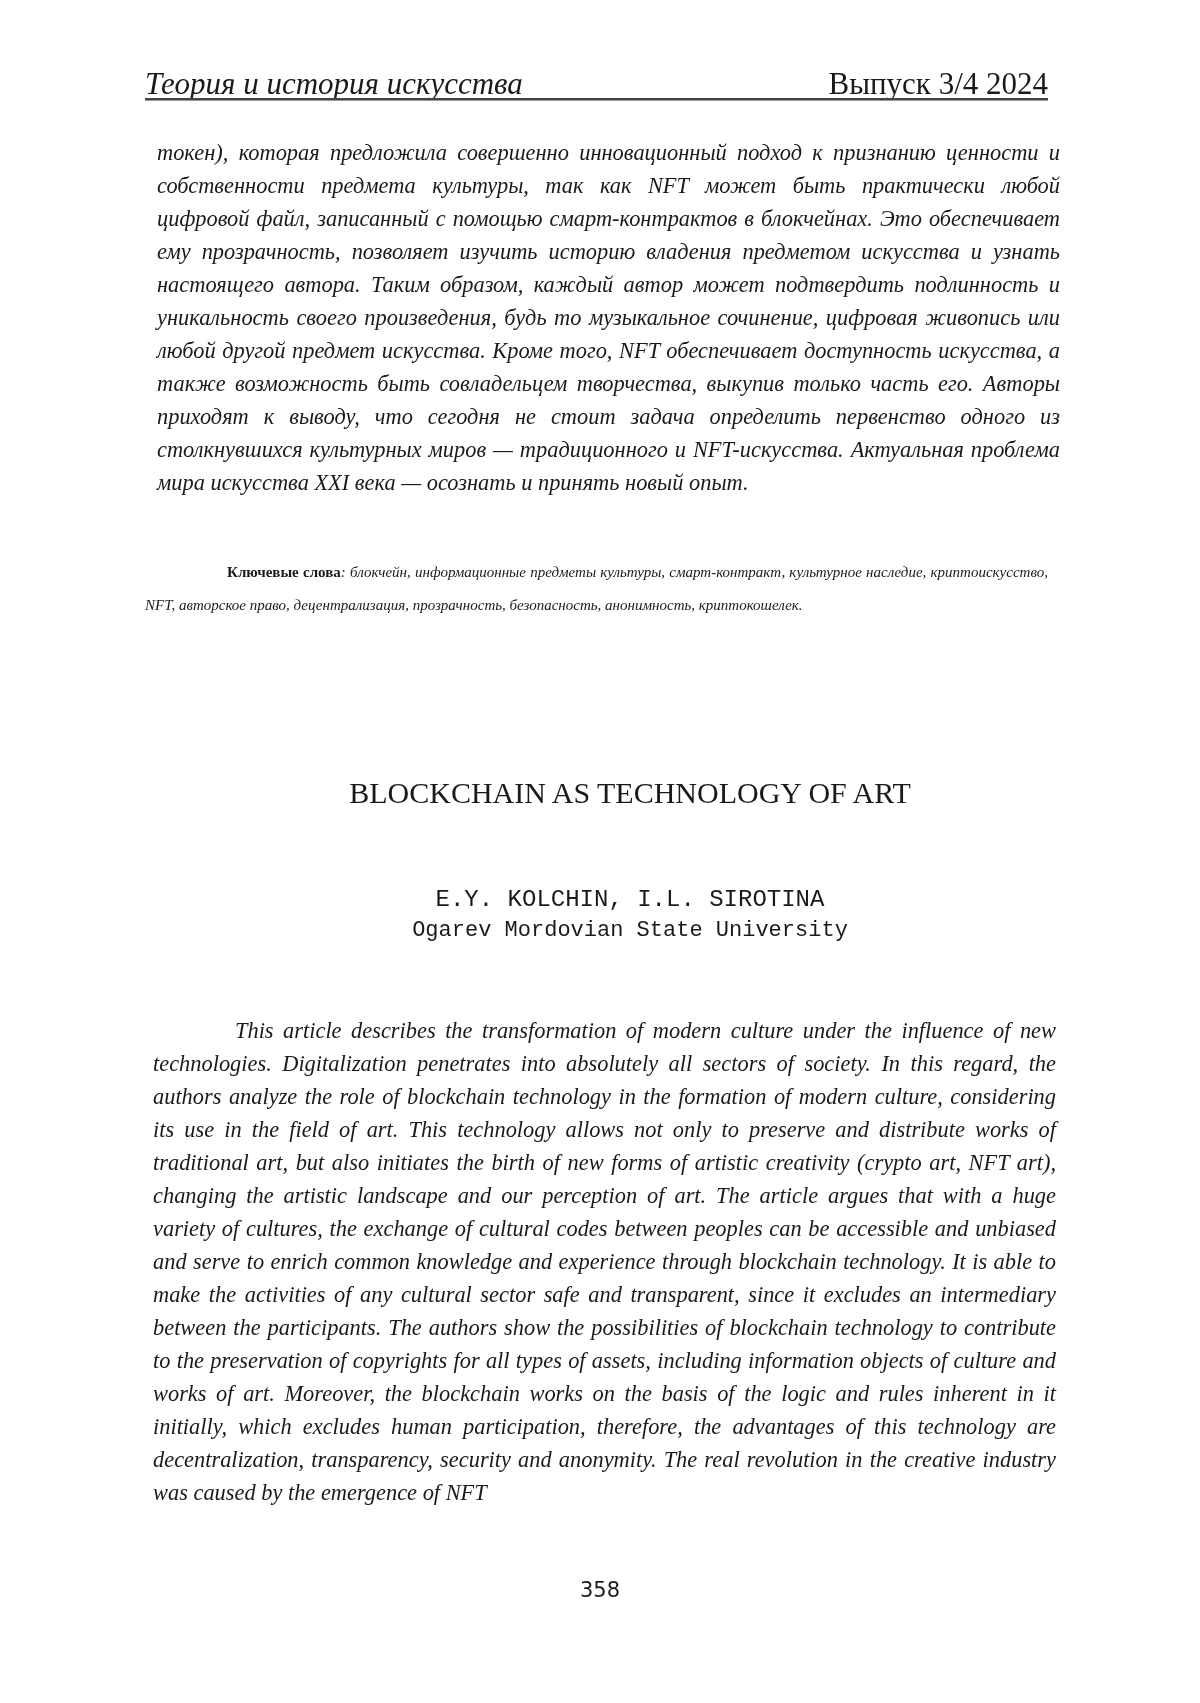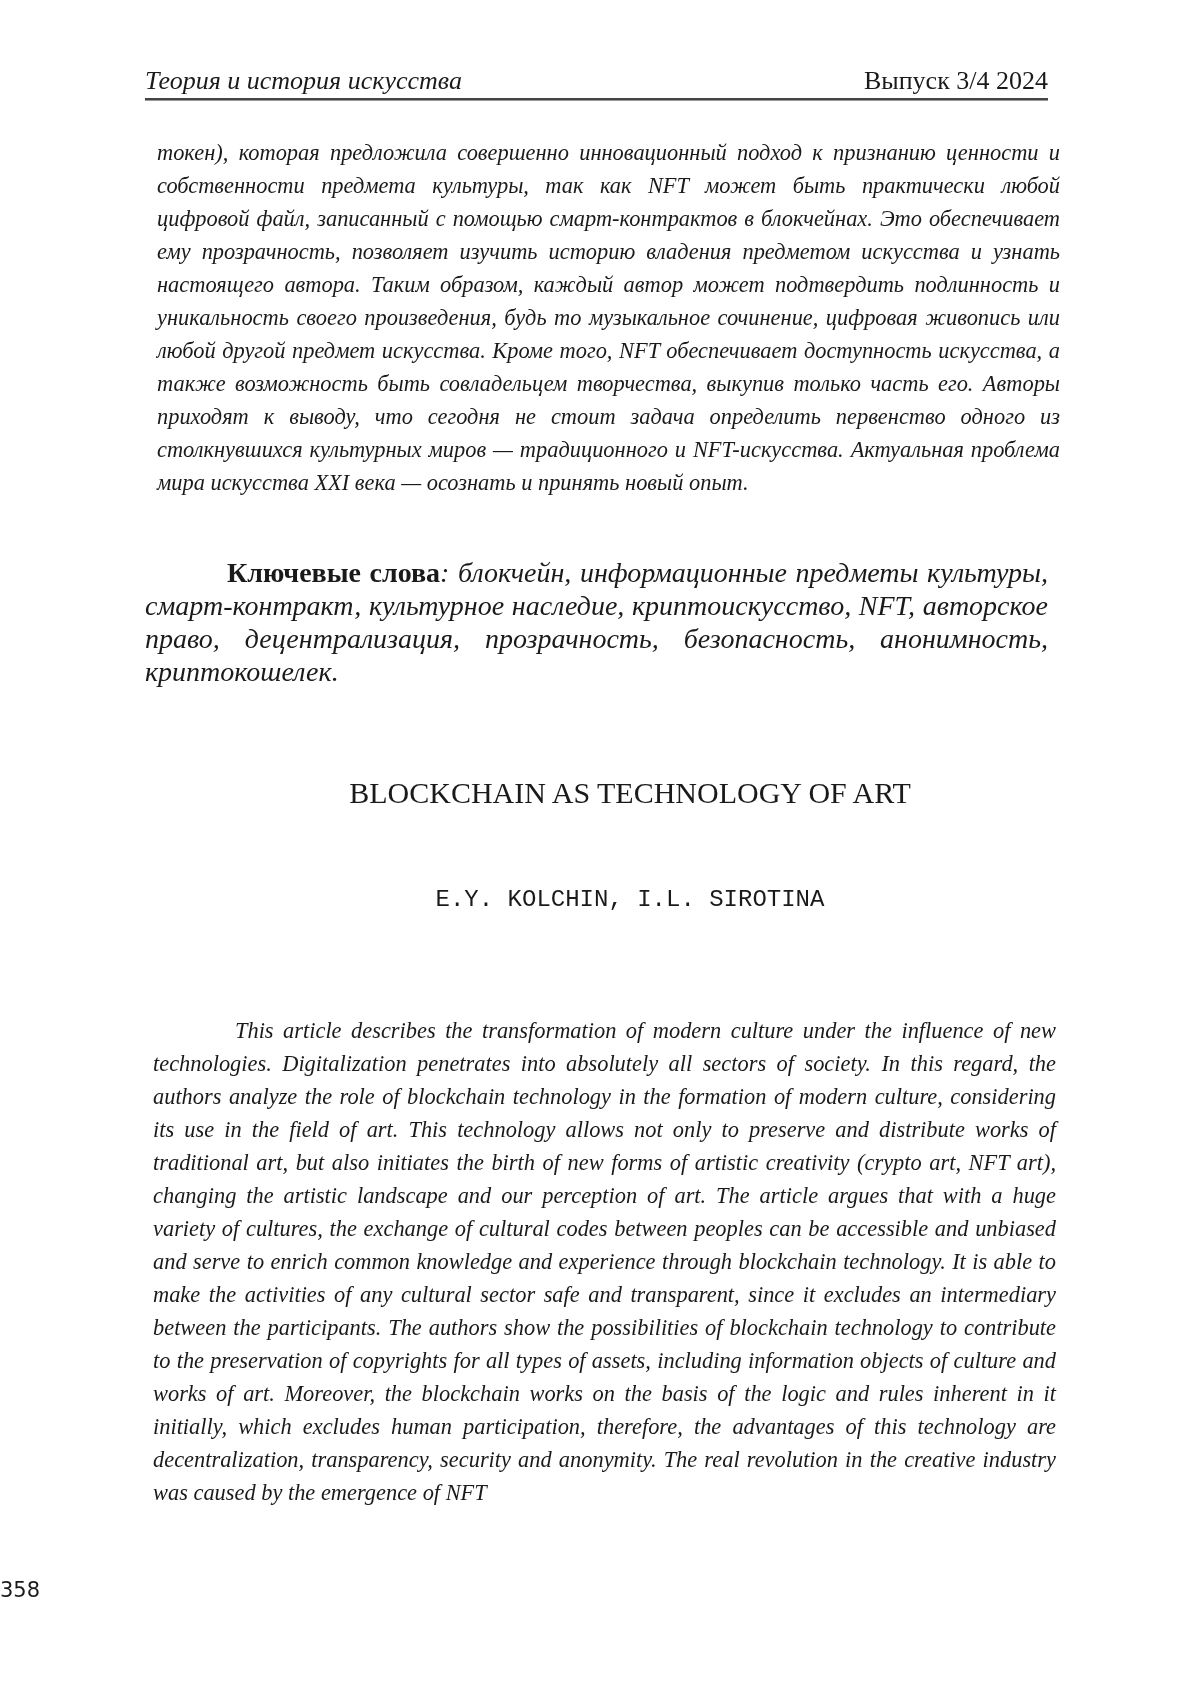--- a/index.html
+++ b/index.html
@@ -1,37 +1,37 @@
 <!DOCTYPE html>
 <html><head>
   <meta charset="utf-8">
   <style>
     html, body { margin: 0; padding: 0; background: #ffffff; }
     body { width: 1200px; height: 1703px; position: relative; overflow: hidden; color: #1a1a1a; }
 
     .page-header {
       position: absolute; left: 145px; top: 66px; width: 903px;
       display: flex; justify-content: space-between; align-items: baseline;
-      font-family: "Liberation Serif", serif; font-size: 26px;
+      font-family: "Liberation Serif", serif; font-size: 31px;
     }
     .page-header .journal { font-style: italic; }
     .header-rule {
       position: absolute; left: 145px; top: 98px; width: 903px; height: 3px;
       border-top: 2px solid #444; border-bottom: 1px solid #999; box-sizing: border-box;
     }
 
     .ru-abstract {
       position: absolute; left: 145px; top: 124px; width: 903px;
       font-family: "Liberation Serif", serif; font-style: italic;
       font-size: 22.4px; line-height: 33px; text-align: justify; margin: 12px;
     }
 
     .keywords {
       position: absolute; left: 145px; top: 556px; width: 903px;
-      font-family: "Liberation Serif", serif; font-size: 28px; line-height: 33px;
+      font-family: "Liberation Serif", serif; font-size: 15px; line-height: 33px;
       text-align: justify; text-indent: 82px; margin: 0;
     }
     .keywords .kw-label { font-style: normal; font-weight: bold; }
     .keywords .kw-colon { font-style: italic; }
     .keywords .kw-list { font-style: italic; }
 
     .en-title {
       position: absolute; left: 300px; top: 768px; width: 660px;
       font-family: "Liberation Serif", serif; font-size: 30px; line-height: 38px;
       text-align: center; margin: 0; font-weight: normal;
@@ -46,21 +46,21 @@
     .authors-block .affil { font-size: 22px; line-height: 30px; }
 
     .en-abstract {
       position: absolute; left: 145px; top: 1006px; width: 903px;
       font-family: "Liberation Serif", serif; font-style: italic;
       font-size: 22.4px; line-height: 33px; text-align: justify;
       text-indent: 82px; margin: 8px;
     }
 
     .page-number {
-      position: absolute; left: 0; top: 1578px; width: 1200px; 
+      position: absolute; left: 0; top: 1578px; width: 1200px; text-align: center;
       font-family: "DejaVu Sans", sans-serif; font-size: 21px;
     }
   </style>
 </head>
 <body>
 
 <div class="page-header">
   <span class="journal">Теория и история искусства</span>
   <span class="issue">Выпуск 3/4 2024</span>
 </div>
@@ -69,17 +69,18 @@
 <p class="ru-abstract">токен), которая предложила совершенно инновационный подход к признанию ценности и собственности предмета культуры, так как NFT может быть практически любой цифровой файл, записанный с помощью смарт-контрактов в блокчейнах. Это обеспечивает ему прозрачность, позволяет изучить историю владения предметом искусства и узнать настоящего автора. Таким образом, каждый автор может подтвердить подлинность и уникальность своего произведения, будь то музыкальное сочинение, цифровая живопись или любой другой предмет искусства. Кроме того, NFT обеспечивает доступность искусства, а также возможность быть совладельцем творчества, выкупив только часть его. Авторы приходят к выводу, что сегодня не стоит задача определить первенство одного из столкнувшихся культурных миров — традиционного и NFT-искусства. Актуальная проблема мира искусства XXI века — осознать и принять новый опыт.</p>
 
 <p class="keywords"><span class="kw-label">Ключевые слова</span><span class="kw-colon">: </span><span class="kw-list">блокчейн, информационные предметы культуры, смарт-контракт, культурное наследие, криптоискусство, NFT, авторское право, децентрализация, прозрачность, безопасность, анонимность, криптокошелек.</span></p>
 
 <h1 class="en-title">
   <span>BLOCKCHAIN AS TECHNOLOGY OF ART</span>
 </h1>
 
 <div class="authors-block">
   <div class="authors">E.Y. KOLCHIN, I.L. SIROTINA</div>
+  <div class="affil">Ogarev Mordovian State University</div>
 </div>
 
 <p class="en-abstract">This article describes the transformation of modern culture under the influence of new technologies. Digitalization penetrates into absolutely all sectors of society. In this regard, the authors analyze the role of blockchain technology in the formation of modern culture, considering its use in the field of art. This technology allows not only to preserve and distribute works of traditional art, but also initiates the birth of new forms of artistic creativity (crypto art, NFT art), changing the artistic landscape and our perception of art. The article argues that with a huge variety of cultures, the exchange of cultural codes between peoples can be accessible and unbiased and serve to enrich common knowledge and experience through blockchain technology. It is able to make the activities of any cultural sector safe and transparent, since it excludes an intermediary between the participants. The authors show the possibilities of blockchain technology to contribute to the preservation of copyrights for all types of assets, including information objects of culture and works of art. Moreover, the blockchain works on the basis of the logic and rules inherent in it initially, which excludes human participation, therefore, the advantages of this technology are decentralization, transparency, security and anonymity. The real revolution in the creative industry was caused by the emergence of NFT</p>
 
 <div class="page-number">358</div>
 
 </body></html>

